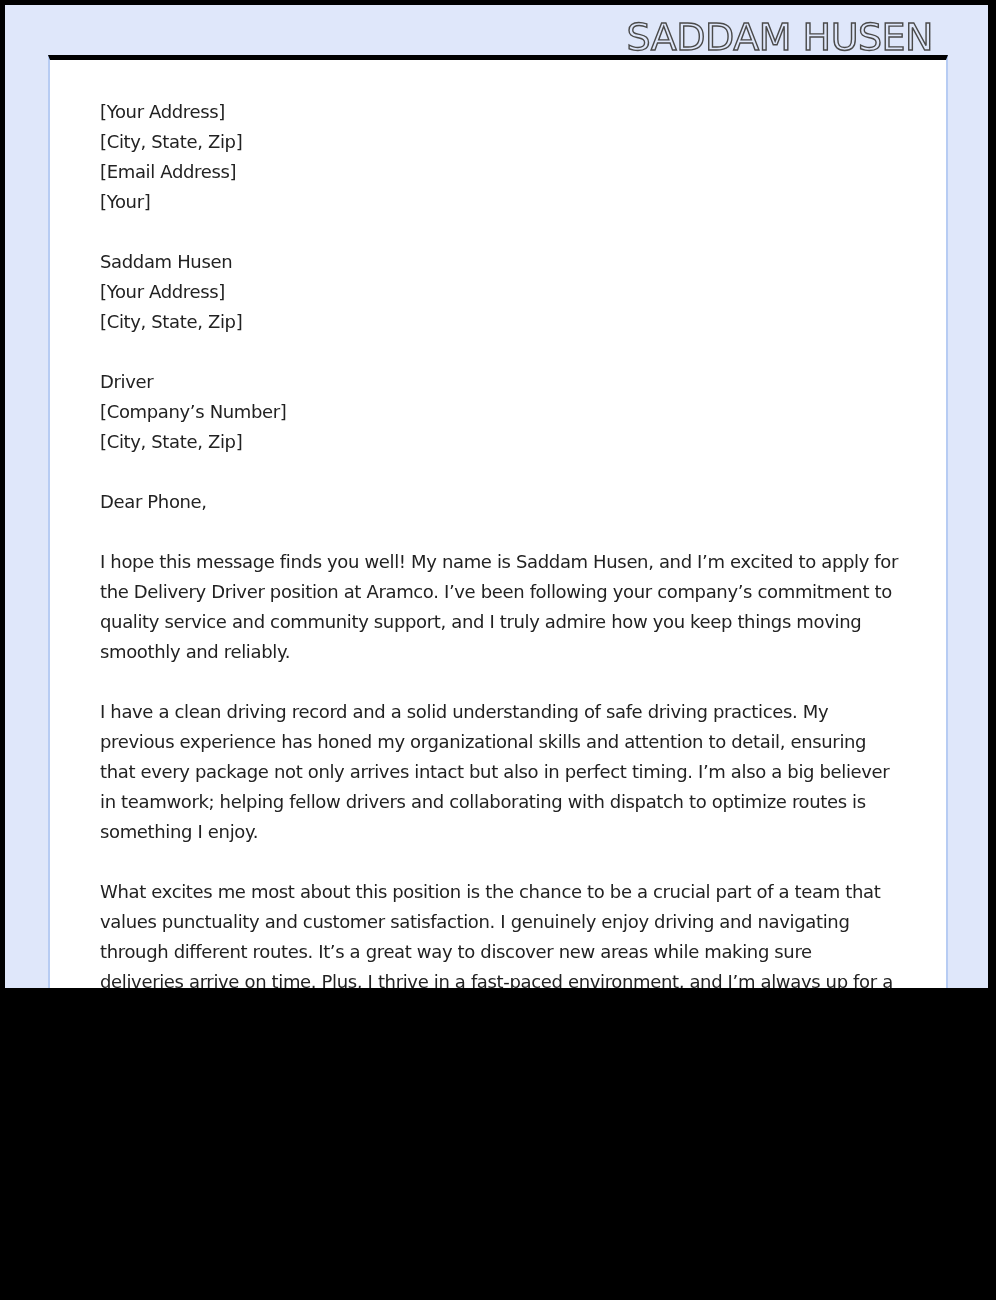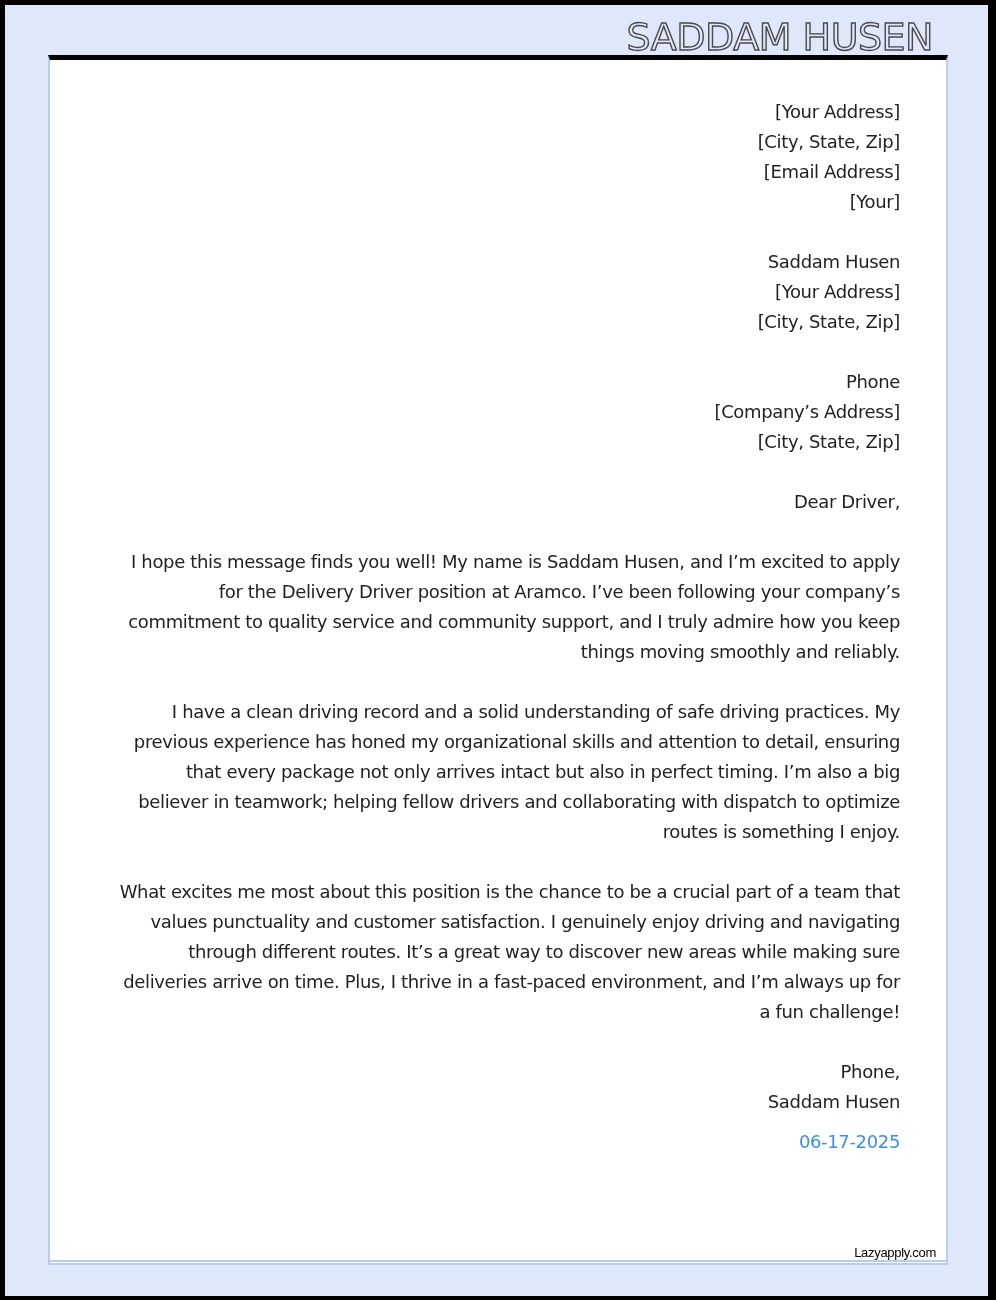--- a/index.html
+++ b/index.html
@@ -8,24 +8,23 @@
       width: 996px;
       height: 1300px;
       overflow: hidden;
       background: #000;
     }
     .frame {
       position: absolute;
       left: 5px;
       top: 5px;
       width: 983px;
-      height: 1291px;
+      height: 983px;
       background: #dfe7fa;
       overflow: hidden;
-      text-align: right;
     }
     .title {
       position: absolute;
       right: 55px;
       top: 10px;
       margin: 0;
       font-family: "DejaVu Sans", sans-serif;
       font-size: 38px;
       font-weight: normal;
       letter-spacing: -0.5px;
@@ -53,21 +52,21 @@
       width: 800px;
       font-family: "DejaVu Sans", sans-serif;
       font-size: 18px;
       line-height: 30px;
       color: #222;
       letter-spacing: -0.35px;
       z-index: 2;
     }
     .content .line { display: block; height: 30px; white-space: nowrap; }
     .content .gap { display: block; height: 30px; }
-    .content p { margin: 0 0 30px 15px; }
+    .content p { margin: 0 0 30px 0; }
     .content .date {
       color: #3b8df2;
       display: block;
       height: 30px;
     }
     .watermark {
       position: absolute;
       right: 52px;
       top: 1240px;
       font-family: Liberation Sans, sans-serif;
@@ -106,27 +105,27 @@
     <span class="gap"></span>
 
     <div>
       <span class="line">Saddam Husen</span>
       <span class="line">[Your Address]</span>
       <span class="line">[City, State, Zip]</span>
     </div>
     <span class="gap"></span>
 
     <div>
-      <span class="line">Phone</span>
-      <span class="line">[Company’s Address]</span>
+      <span class="line">Driver</span>
+      <span class="line">[Company’s Number]</span>
       <span class="line">[City, State, Zip]</span>
     </div>
     <span class="gap"></span>
 
-    <span class="line">Dear Driver,</span>
+    <span class="line">Dear Phone,</span>
     <span class="gap"></span>
 
     <div>
       <p>I hope this message finds you well! My name is Saddam Husen, and I’m excited to apply for the Delivery Driver position at Aramco. I’ve been following your company’s commitment to quality service and community support, and I truly admire how you keep things moving smoothly and reliably.</p>
       <p>I have a clean driving record and a solid understanding of safe driving practices. My previous experience has honed my organizational skills and attention to detail, ensuring that every package not only arrives intact but also in perfect timing. I’m also a big believer in teamwork; helping fellow drivers and collaborating with dispatch to optimize routes is something I enjoy.</p>
       <p>What excites me most about this position is the chance to be a crucial part of a team that values punctuality and customer satisfaction. I genuinely enjoy driving and navigating through different routes. It’s a great way to discover new areas while making sure deliveries arrive on time. Plus, I thrive in a fast-paced environment, and I’m always up for a fun challenge!</p>
     </div>
 
     <div>
       <span class="line">Phone,</span>

